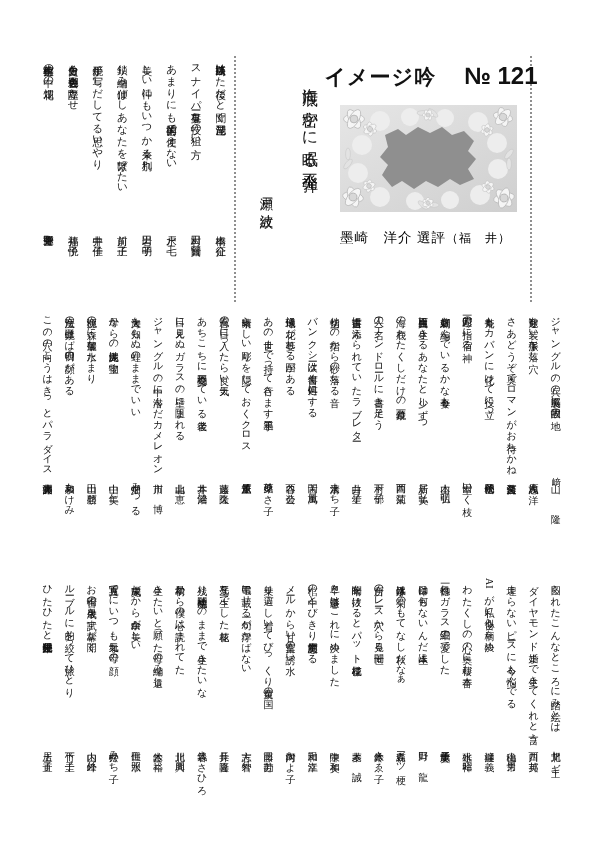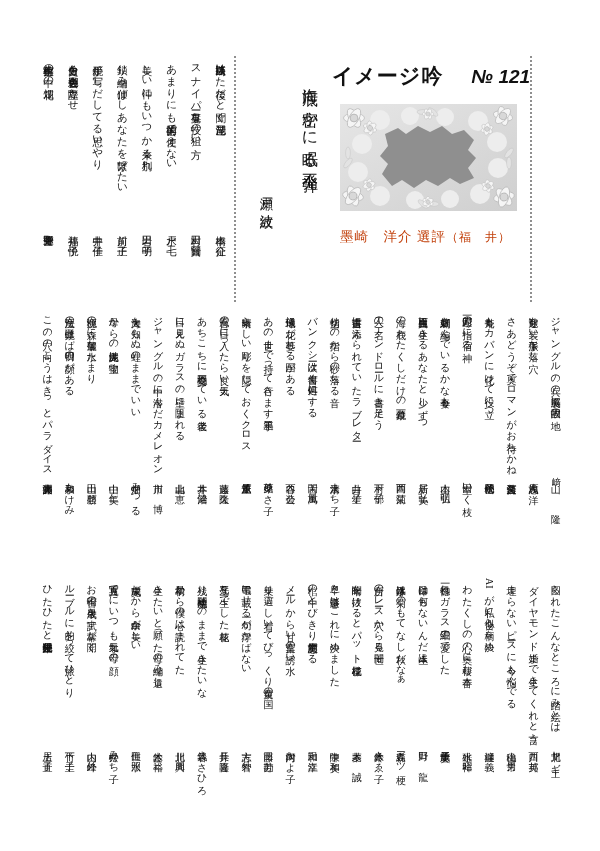--- a/index.html
+++ b/index.html
@@ -12,25 +12,25 @@
     overflow:hidden;
   }
   
   .title-block{position:absolute;left:340px;top:62px;width:182px;}
   .magazine-header{
     display:flex;align-items:baseline;gap:28px;justify-content:center;
     font-family:"Liberation Sans","DejaVu Sans",sans-serif;
     font-weight:700;font-size:21px;letter-spacing:1px;color:#111;
     white-space:nowrap;
   }
-  .issue-no{font-size:19px;letter-spacing:0;font-style:italic;}
+  .issue-no{font-size:24px;letter-spacing:0;}
   .artwork{display:block;margin-top:14px;width:177px;height:107px;}
   .selector-line{
     margin-top:17px;font-size:13.5px;letter-spacing:1px;white-space:nowrap;
-    color:#c2410c;text-align:left;
+    color:#000000;text-align:left;
   }
   .selector-region{font-size:12px;}
   
   .headline{
     position:absolute;left:299px;top:76px;
     writing-mode:vertical-rl;
     font-size:16px;letter-spacing:1.5px;font-weight:500;color:#111;
     white-space:nowrap;
   }
   .headline-author{

